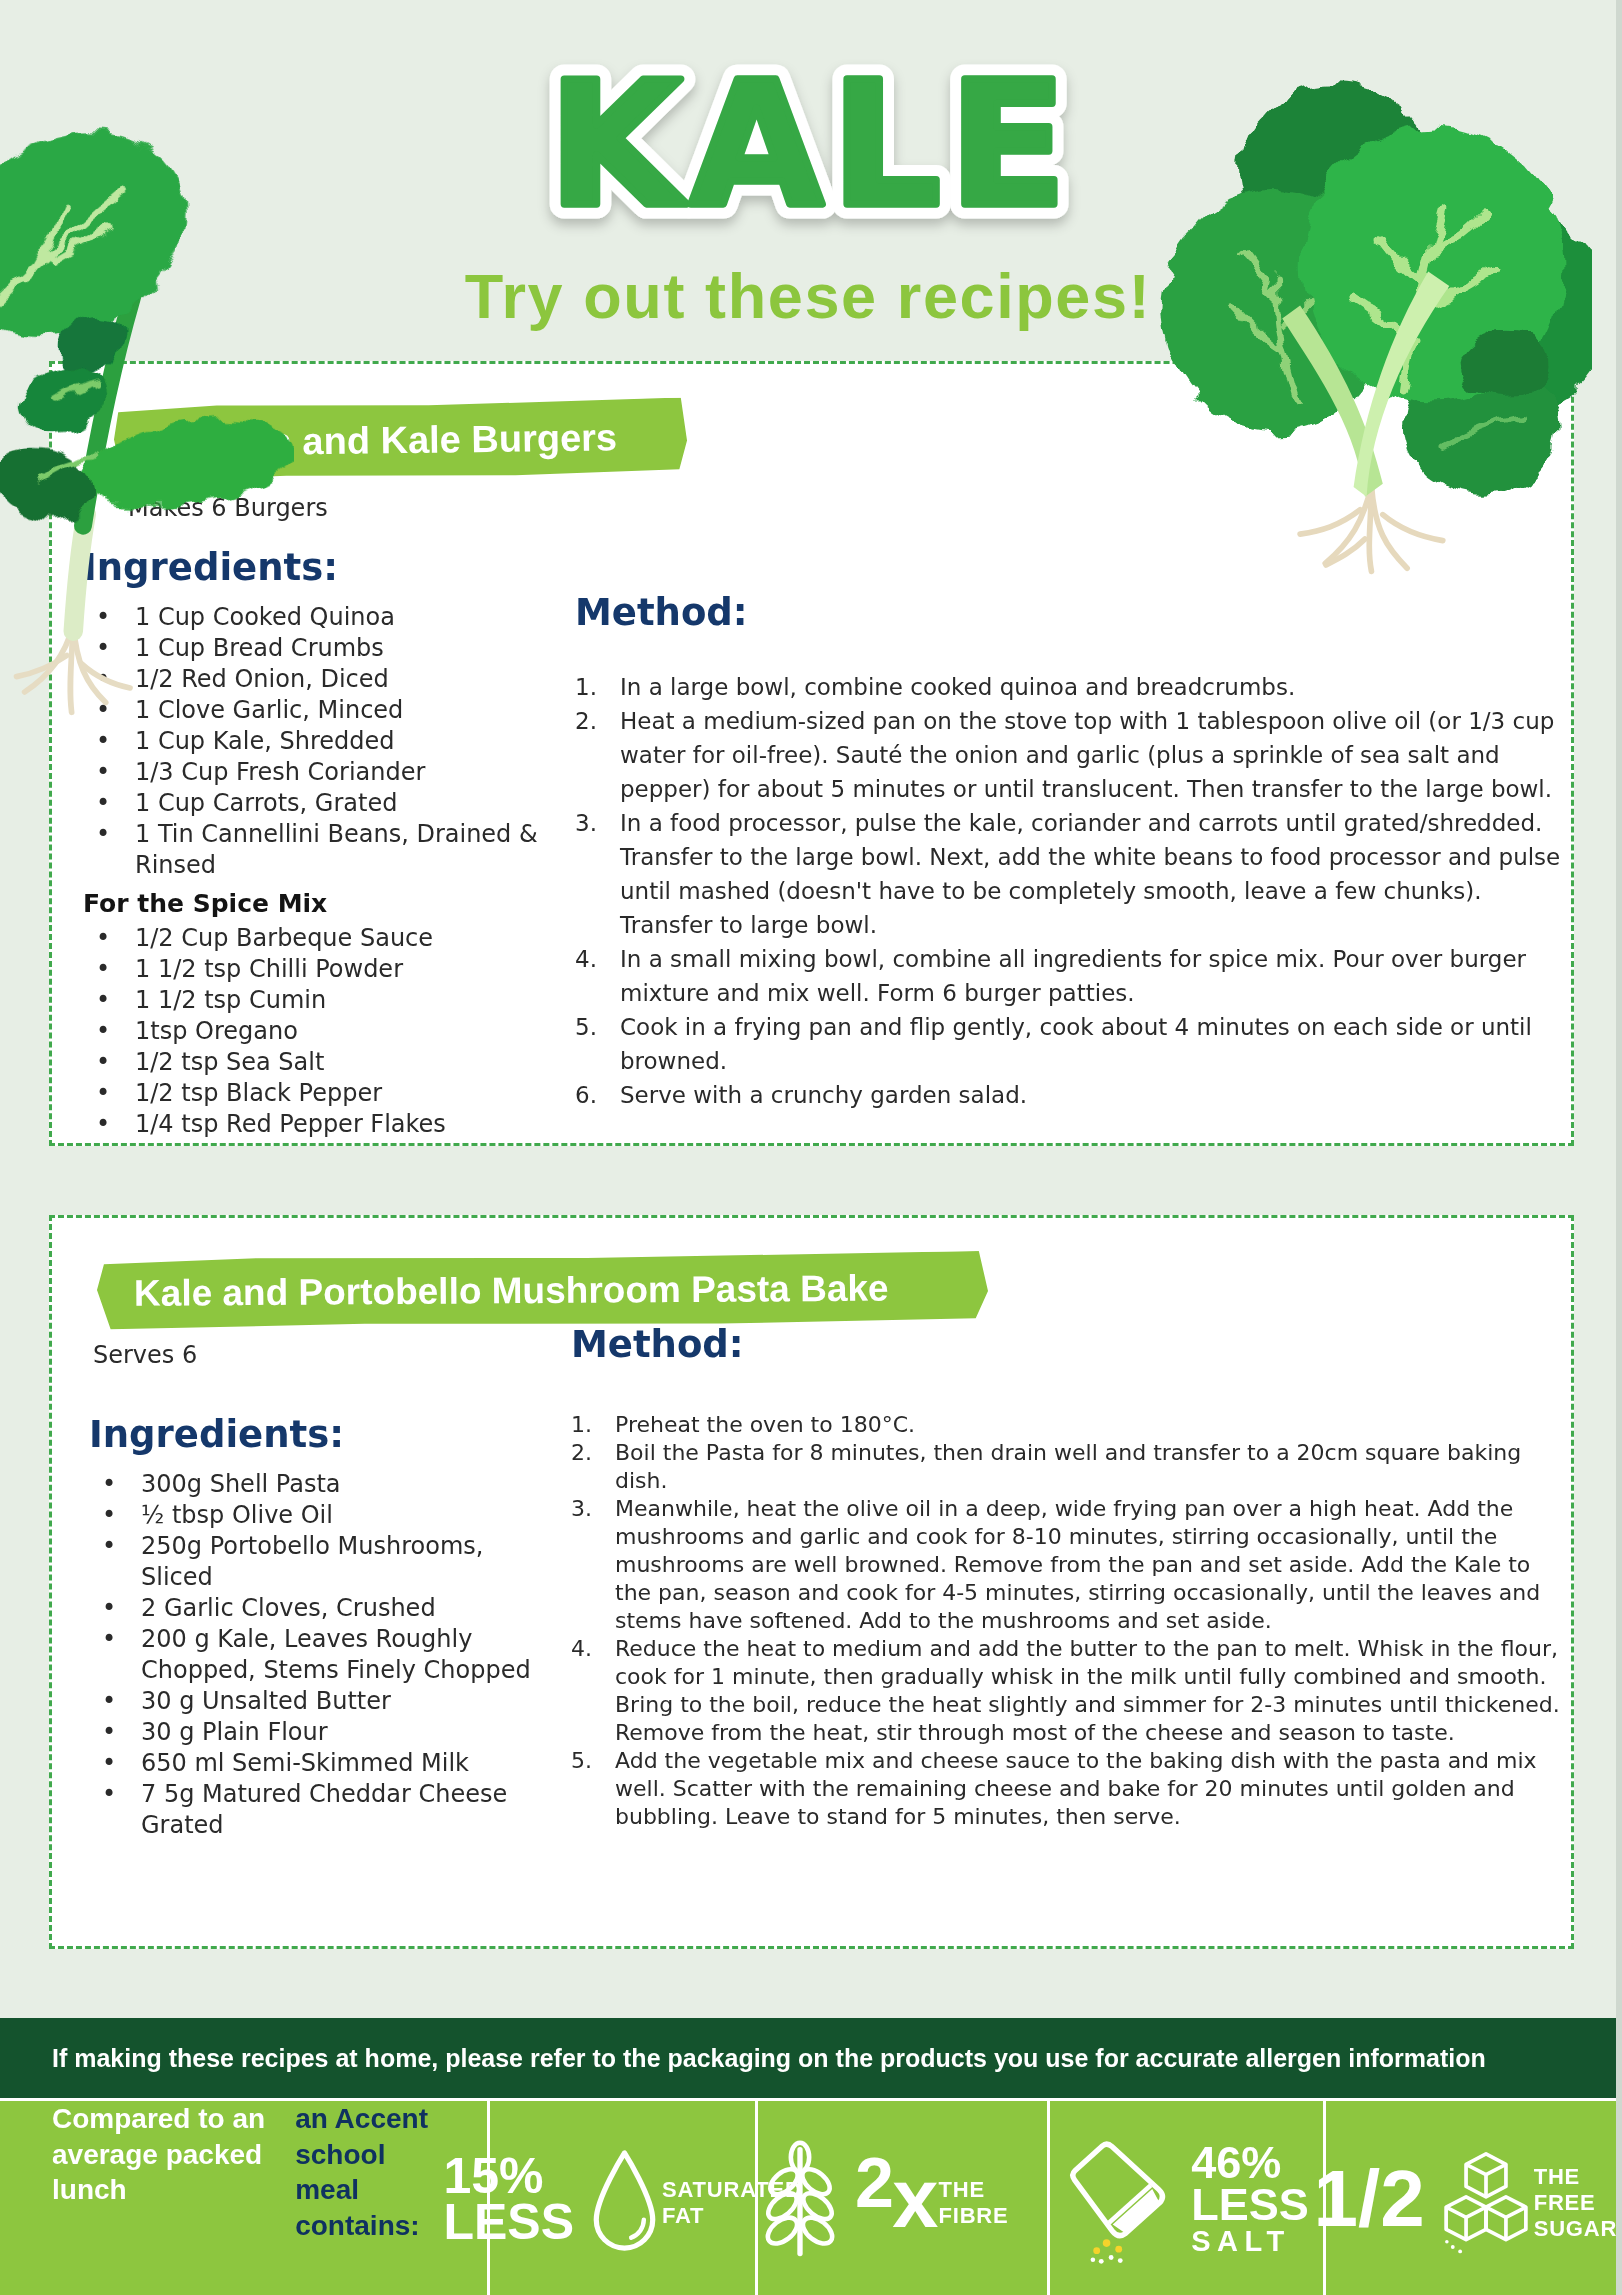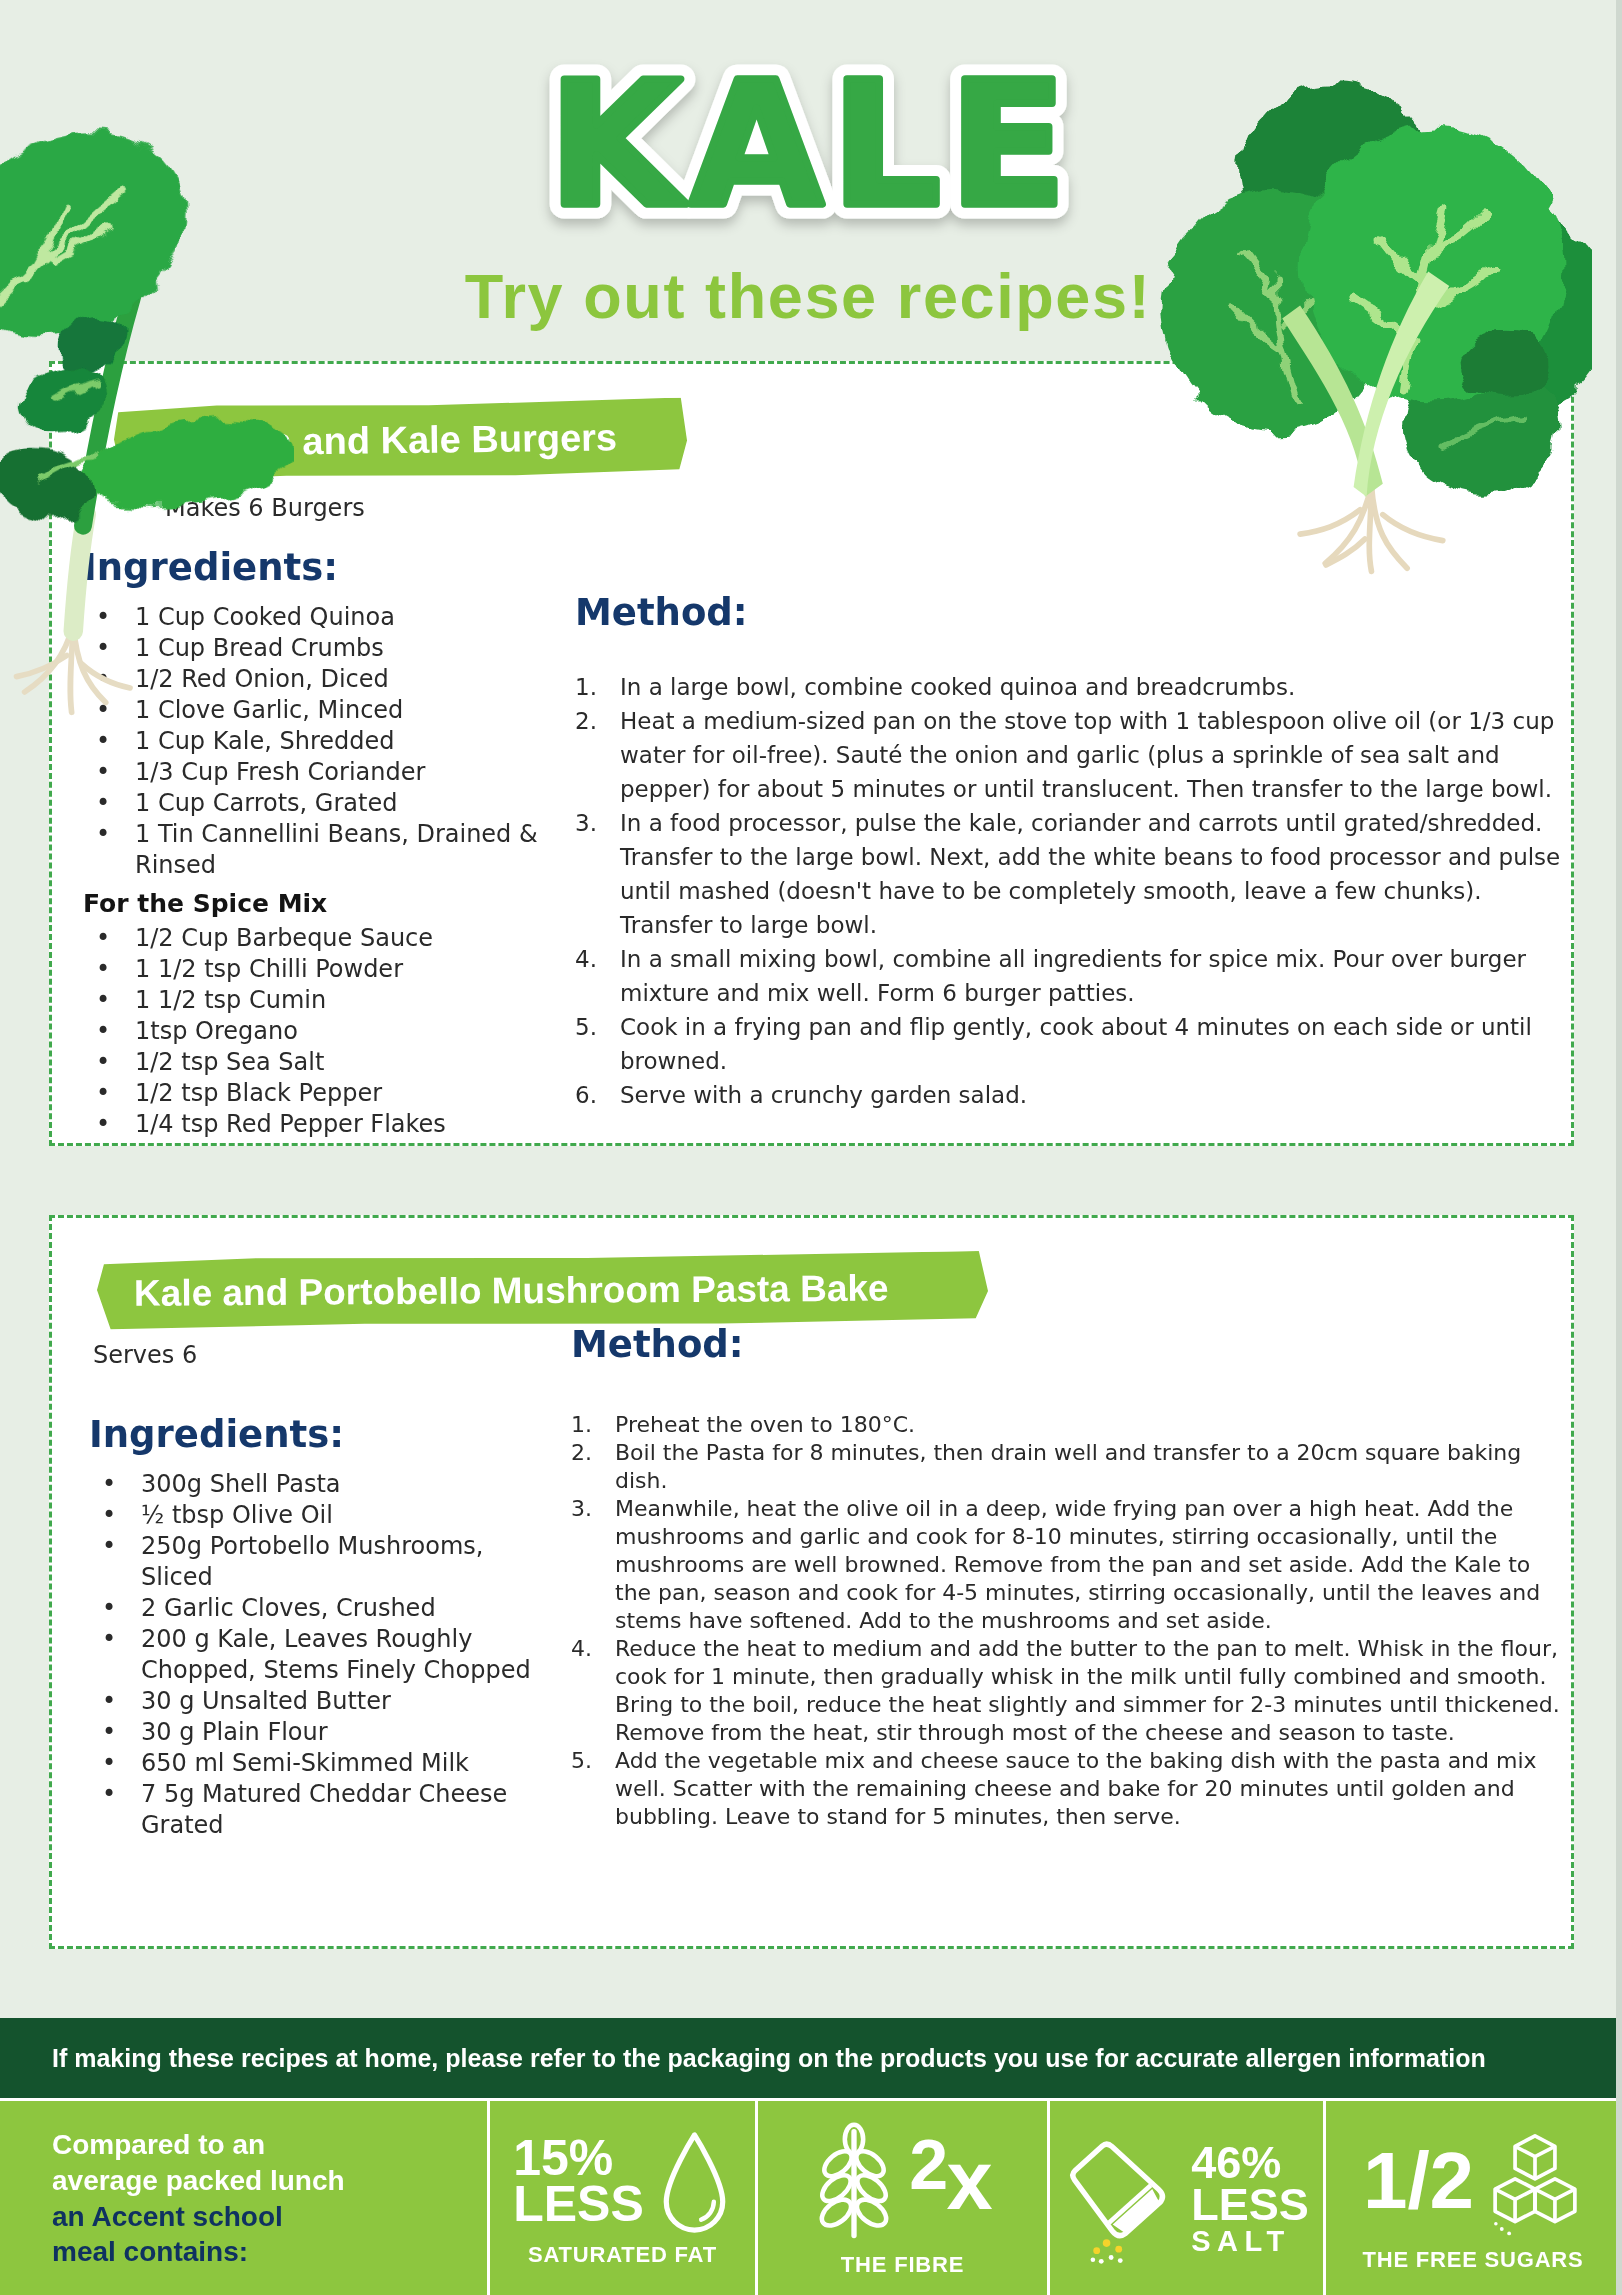--- a/index.html
+++ b/index.html
@@ -28,21 +28,21 @@
   .card1 { top:361px; height:785px; }
   .card2 { top:1215px; height:734px; }
   .banner {
     position:absolute; background:#8dc63f; display:flex; align-items:center;
     font-family:"Liberation Sans", sans-serif; font-weight:bold; color:#ffffff;
     clip-path:polygon(0.8% 10%, 18% 3%, 55% 6%, 99% 0%, 100% 55%, 98.6% 92%, 70% 97%, 30% 94%, 1.5% 99%, 0% 45%);
   }
   .banner1 { left:62px; top:37px; width:573px; height:78px; font-size:38px; padding-left:47px; transform:rotate(-0.7deg); }
   .banner2 { left:45px; top:36px; width:891px; height:73px; font-size:37px; padding-left:37px; transform:rotate(-0.4deg); }
   .yield-note { position:absolute; font-size:24px; color:#2a2a2a; }
-  .makes1 { left:76px; top:130px;margin-left:37px; }
+  .makes1 { left:76px; top:130px; }
   .serves2 { left:41px; top:123px; }
   .col { position:absolute; }
   .col-left1  { left:31px;  top:182px; width:458px; }
   .col-right1 { left:523px; top:227px; width:992px; }
   .col-left2  { left:37px;  top:195px; width:458px; }
   .col-right2 { left:519px; top:105px; width:1000px; }
   h2.sec {
     color:#15386b; font-size:37px; font-weight:bold; letter-spacing:0px;
     margin-bottom:13px; font-family:"DejaVu Sans", sans-serif;
   }
@@ -60,21 +60,21 @@
     position:absolute; left:0; top:2018px; width:1623px; height:80px;
     background:#14532d; display:flex; align-items:center; padding-left:52px;
     color:#ffffff; font-family:"Liberation Sans", sans-serif;
     font-weight:bold; font-size:25px;
   }
   .stats-band {
     position:absolute; left:0; top:2098px; width:1623px; height:198px;
     background:#8dc63f; border-top:3.2px solid #ffffff; display:flex;
     font-family:"Liberation Sans", sans-serif; color:#ffffff;
   }
-  .stat-col { display:flex; flex-direction:column; justify-content:center; align-items:center; }
+  .stat-col { display:flex; flex-direction:row; justify-content:center; align-items:center; }
   .stat-col + .stat-col { border-left:3.2px solid #ffffff; }
   .sc1 { width:487px; align-items:flex-start; padding-left:52px; }
   .sc2 { width:268px; } .sc3 { width:292px; } .sc4 { width:276px; } .sc5 { width:297px; }
   .fc-white { color:#ffffff; font-weight:bold; font-size:28px; line-height:1.27; white-space:pre-line; }
   .fc-navy  { color:#0f3260; font-weight:bold; font-size:28px; line-height:1.27; white-space:pre-line; }
   .stat-row { display:flex; align-items:center; }
   .big-stack { display:flex; flex-direction:column; line-height:0.92; font-weight:bold; }
   .v60 { font-size:50px; } .v56 { font-size:45px; }
   .salt-word { font-size:29px; letter-spacing:6.5px; margin-top:3.2px; }
   .stat-label { font-size:22px; font-weight:bold; letter-spacing:0.8px; margin-top:9.7px; }

